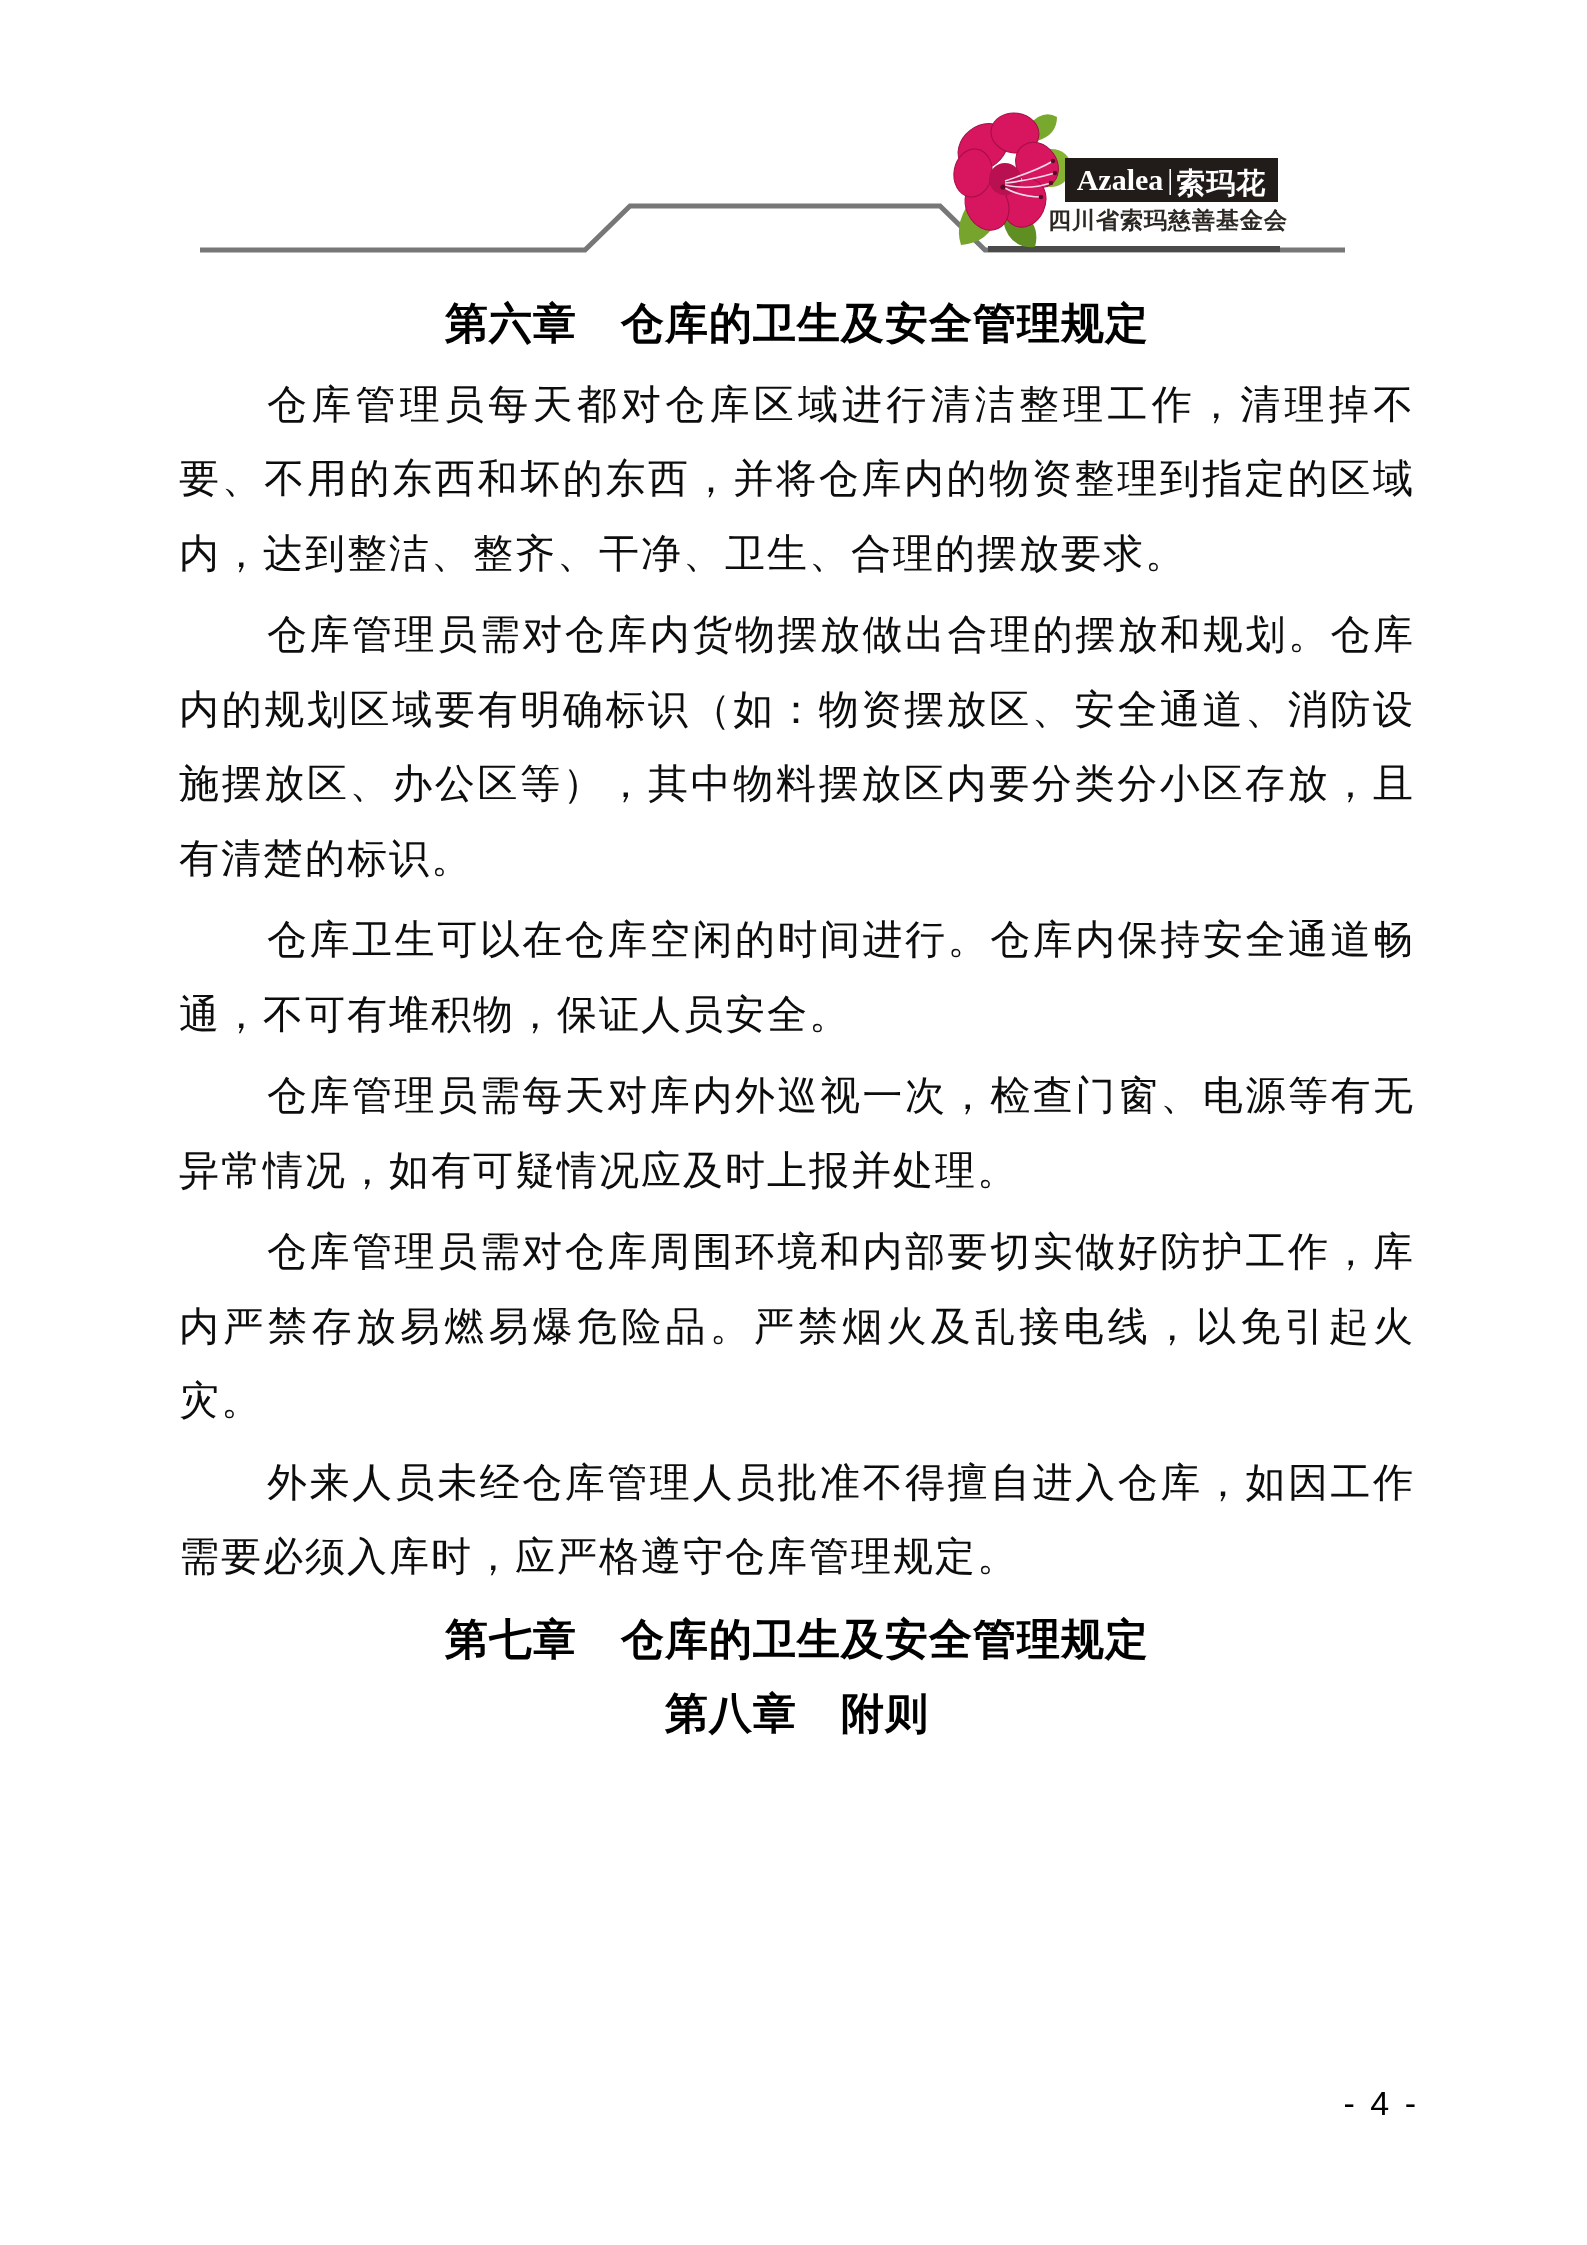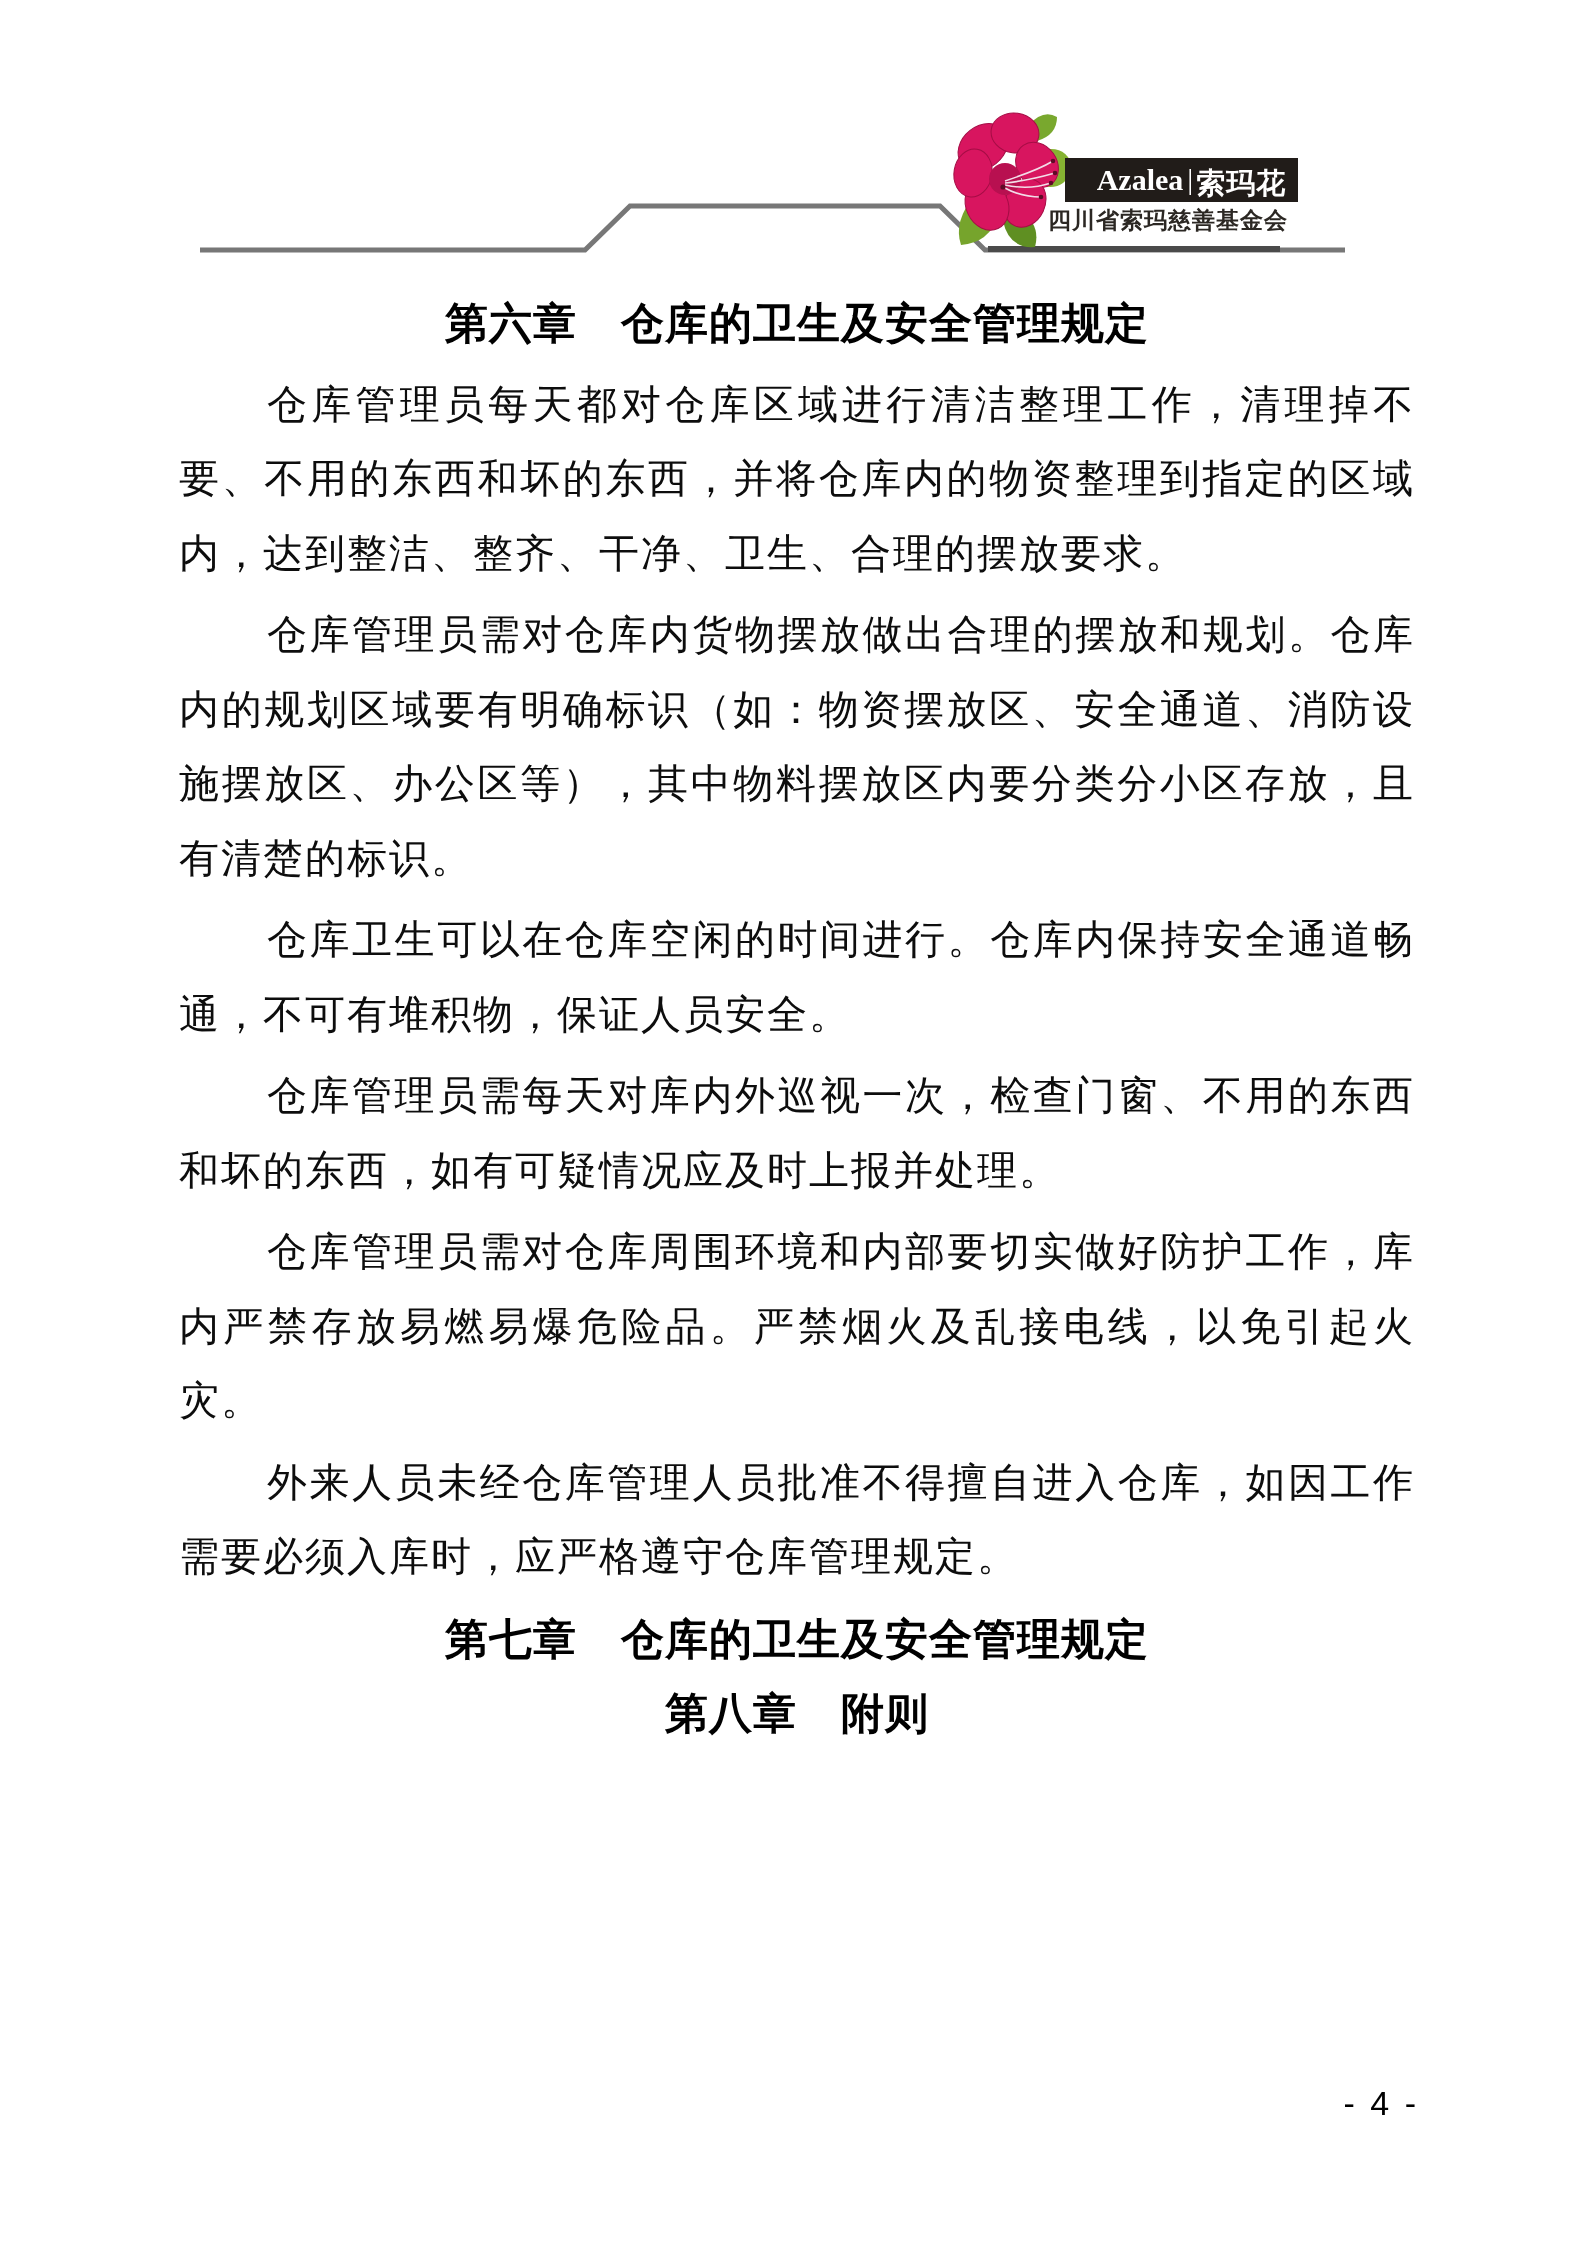--- a/index.html
+++ b/index.html
@@ -8,21 +8,21 @@
     margin:0 auto;overflow:hidden;color:#111;
     font-family:"Liberation Serif", serif;
   }
   
   .header-divider{position:absolute;left:0;top:0;pointer-events:none;}
   .logo{position:absolute;left:940px;top:95px;width:420px;height:165px;}
   .flower-svg{position:absolute;left:5px;top:8px;}
   .banner{
     position:absolute;left:125px;top:63px;width:213px;height:44px;
     background:#211c19;color:#ffffff;display:flex;align-items:center;justify-content:center;
-    font-weight:bold;font-size:30px;white-space:nowrap;padding-left:20px;
+    font-weight:bold;font-size:30px;white-space:nowrap;
   }
   .banner .sep{font-weight:normal;font-size:30px;margin:0 3px 0 4px;position:relative;top:-1px;}
   .banner .cn{font-size:29px;letter-spacing:1px;margin-top:8px;}
   .logo-subtitle{
     position:absolute;left:108px;top:110px;width:232px;text-align:left;
     font-size:23px;font-weight:bold;letter-spacing:1px;color:#2b2723;white-space:nowrap;
   }
   
   .content{
     position:absolute;left:172px;right:165px;top:286px;
@@ -89,21 +89,21 @@
     </div>
 
     <div class="logo-subtitle">四川省索玛慈善基金会</div>
   </div>
 
   <main class="content" id="doc-body">
       <h2 class="section-title">第六章　仓库的卫生及安全管理规定</h2>
       <p class="para">仓库管理员每天都对仓库区域进行清洁整理工作，清理掉不要、不用的东西和坏的东西，并将仓库内的物资整理到指定的区域内，达到整洁、整齐、干净、卫生、合理的摆放要求。</p>
       <p class="para">仓库管理员需对仓库内货物摆放做出合理的摆放和规划。仓库内的规划区域要有明确标识（如：物资摆放区、安全通道、消防设施摆放区、办公区等），其中物料摆放区内要分类分小区存放，且有清楚的标识。</p>
       <p class="para">仓库卫生可以在仓库空闲的时间进行。仓库内保持安全通道畅通，不可有堆积物，保证人员安全。</p>
-      <p class="para">仓库管理员需每天对库内外巡视一次，检查门窗、不用的东西和坏的东西，如有可疑情况应及时上报并处理。</p>
+      <p class="para">仓库管理员需每天对库内外巡视一次，检查门窗、电源等有无异常情况，如有可疑情况应及时上报并处理。</p>
       <p class="para">仓库管理员需对仓库周围环境和内部要切实做好防护工作，库内严禁存放易燃易爆危险品。严禁烟火及乱接电线，以免引起火灾。</p>
       <p class="para">外来人员未经仓库管理人员批准不得擅自进入仓库，如因工作需要必须入库时，应严格遵守仓库管理规定。</p>
       <h2 class="section-title">第七章　仓库的卫生及安全管理规定</h2>
       <h2 class="section-title">第八章　附则</h2>
     </main>
 
   <div class="page-number">- 4 -</div>
 </div>
 
 </body></html>

